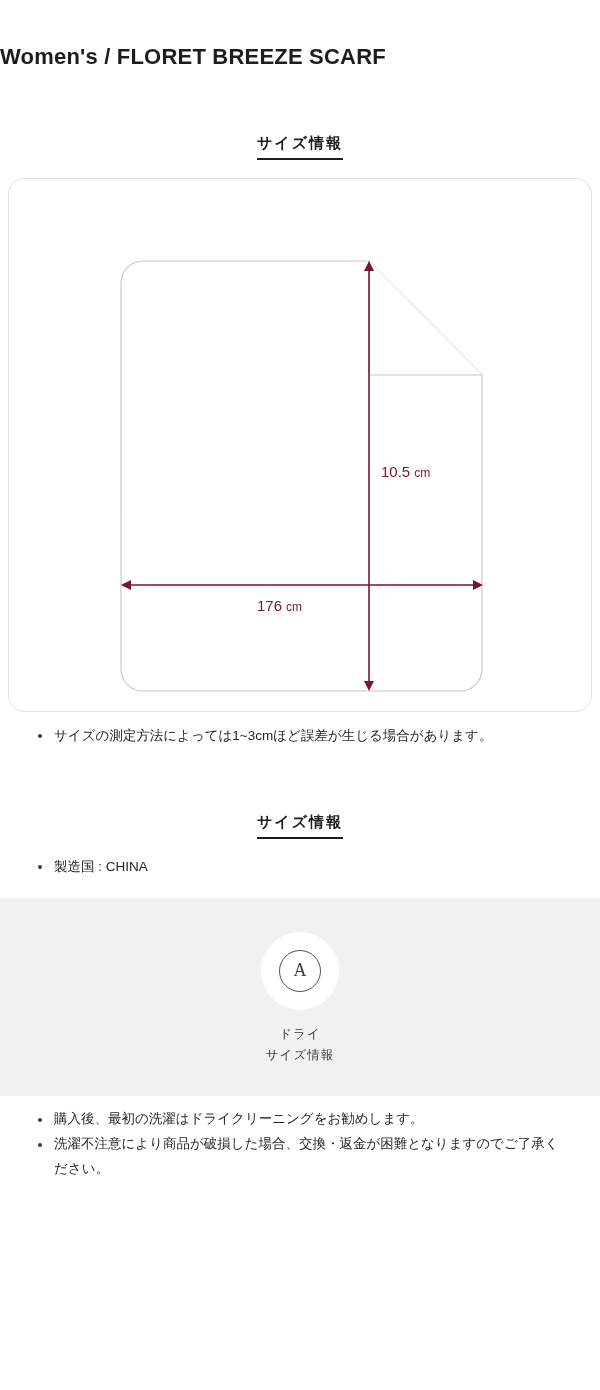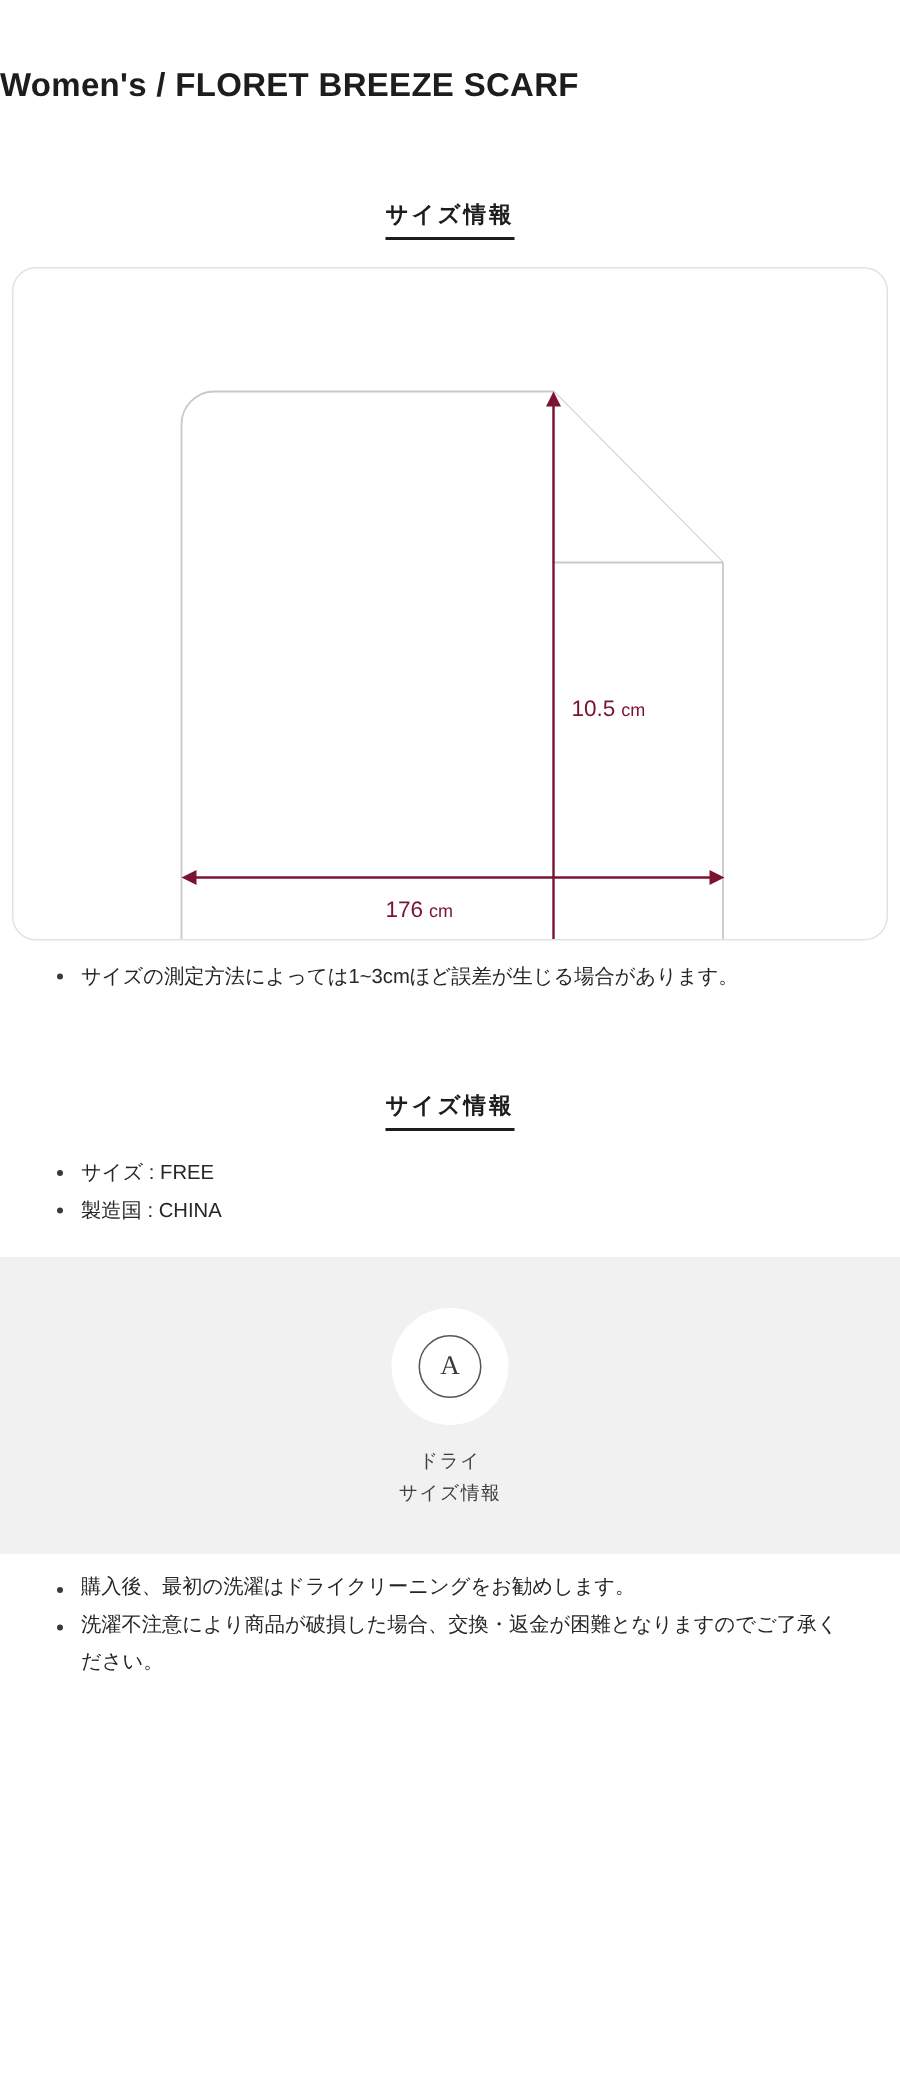--- a/index.html
+++ b/index.html
@@ -39,21 +39,21 @@
     font-weight: bold;
     letter-spacing: 2px;
     color: #1d1d1d;
     border-bottom: 2px solid #1d1d1d;
     padding-bottom: 5px;
   }
 
   
   .diagram-card {
     margin: 18px 8px 0 8px;
-    height: 449px;
+    height: 534px;
     border: 1px solid #e2e2e2;
     border-radius: 16px;
     background: #ffffff;
     position: relative;
     overflow: hidden;
   }
   .diagram-svg { display: block; }
 
   
   ul.note-list {
@@ -152,21 +152,20 @@
 
   <ul class="note-list measure-note">
     <li>サイズの測定方法によっては1~3cmほど誤差が生じる場合があります。</li>
   </ul>
 
   <div class="section-heading">
     <span class="heading-text">サイズ情報</span>
   </div>
 
   <ul class="note-list spec-list">
-    <li>サイズ : FREE</li>
     <li>製造国 : CHINA</li>
   </ul>
 
 
   <div class="care-block">
     <div class="care-circle">
       <div class="ring">A</div>
     </div>
     <div class="care-label">
       <div>ドライ</div>

